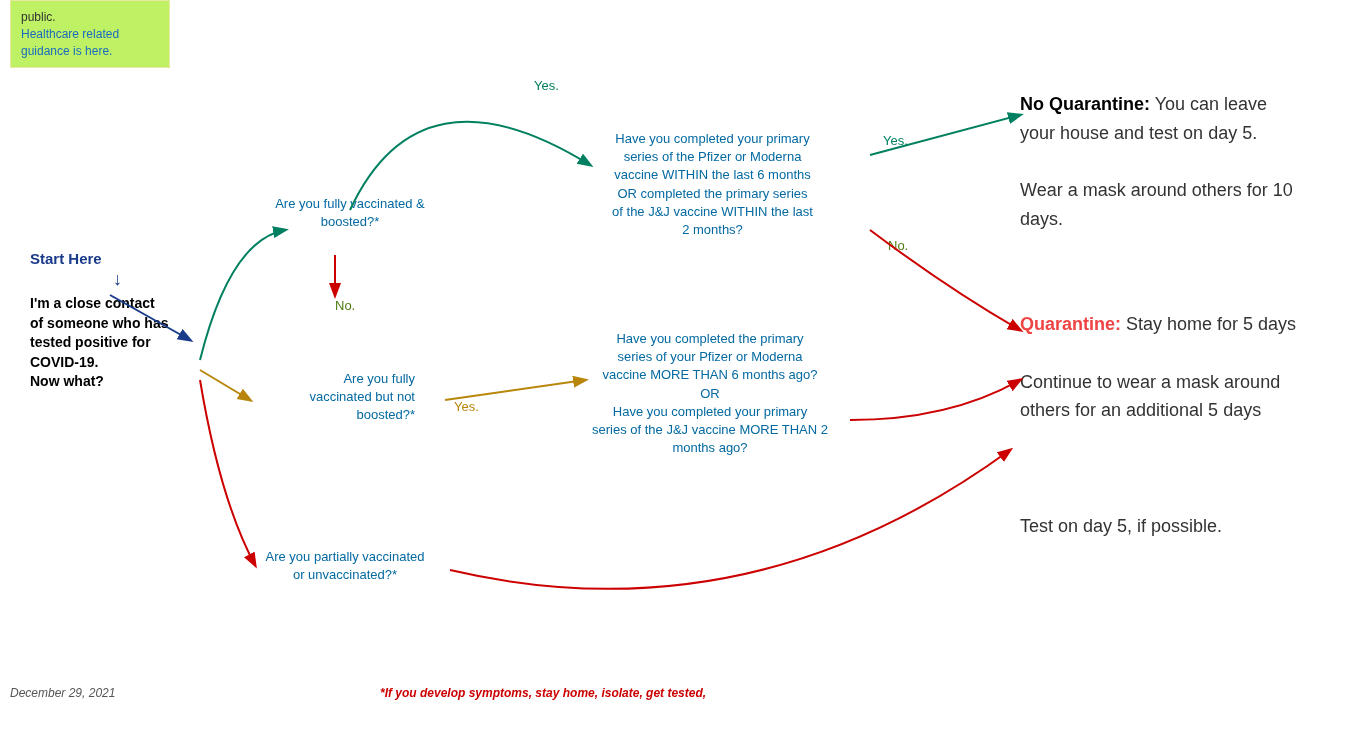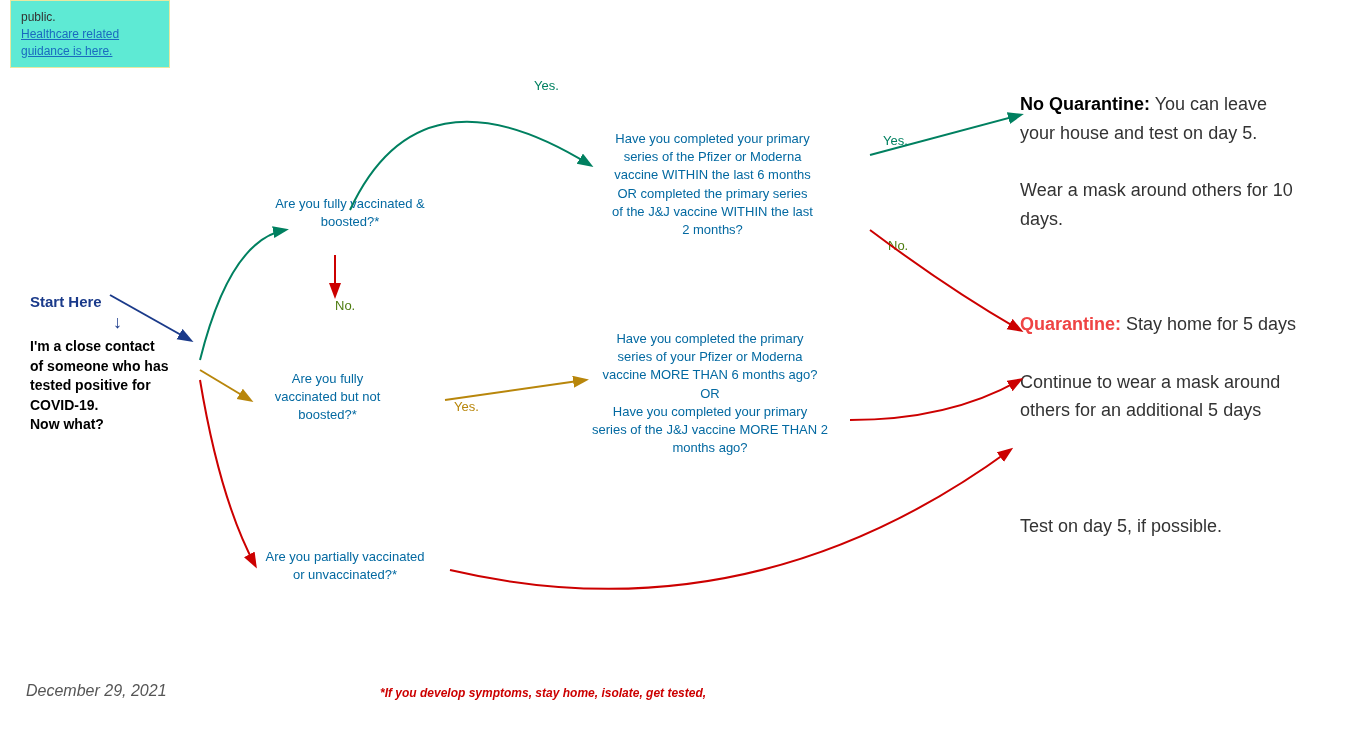--- a/index.html
+++ b/index.html
@@ -9,45 +9,43 @@
       width: 1350px;
       height: 730px;
       overflow: hidden;
       position: relative;
     }
     .sticky-note {
       position: absolute;
       top: 0;
       left: 10px;
       width: 160px;
-      background: #5eead4;
+      background: #bef264;
       border: 1px solid #e8e8a0;
       padding: 8px 10px;
       font-size: 12px;
       color: #333;
       line-height: 1.4;
     }
     .sticky-note a {
       color: #1a6abf;
-      text-decoration: underline;
       cursor: pointer;
     }
     .start-box {
       position: absolute;
       left: 30px;
       top: 250px;
       width: 175px;
       text-align: left;
     }
     .start-label {
       color: #1a3a8a;
       font-weight: bold;
       font-size: 15px;
       margin-bottom: 2px;
-      margin-top: 43px;
     }
     .start-arrow {
       color: #1a3a8a;
       font-size: 18px;
       display: block;
       text-align: center;
       margin-bottom: 4px;
     }
     .start-text {
       font-weight: bold;
@@ -74,24 +72,23 @@
     }
     .no-quarantine .title { color: #000; }
     .quarantine .title { color: #ef4444; }
     .label-yes { color: #008060; font-size: 13px; }
     .label-no { color: #4d7c0f; font-size: 13px; }
     .label-yellow { color: #b8860b; font-size: 13px; }
     .footer-date {
       position: absolute;
       bottom: 30px;
       left: 10px;
-      font-size: 16px;
+      font-size: 12px;
       color: #555;
       font-style: italic;
-      margin-left: 16px;
     }
     .footer-warning {
       position: absolute;
       bottom: 30px;
       left: 380px;
       font-size: 12px;
       color: #c00;
       font-style: italic;
       font-weight: bold;
     }
@@ -122,21 +119,21 @@
     <span>tested positive for</span><br>
     <span>COVID-19.</span><br>
     <span>Now what?</span>
   </div>
 </div>
 
 <div class="question-box" style="left:255px; top:195px; width:190px;">
   <span>Are you fully vaccinated &amp;<br>boosted?*</span>
 </div>
 
-<div class="question-box" style="left:240px; top:370px; width:175px;">
+<div class="question-box" style="left:240px; top:370px; width:175px;text-align:right;">
   <span>Are you fully<br>vaccinated but not<br>boosted?*</span>
 </div>
 
 <div class="question-box" style="left:245px; top:548px; width:200px;">
   <span>Are you partially vaccinated<br>or unvaccinated?*</span>
 </div>
 
 <div class="question-box" style="left:580px; top:130px; width:265px;">
   <span>Have you completed your primary<br>series of the Pfizer or Moderna<br>vaccine WITHIN the last 6 months<br>OR completed the primary series<br>of the J&amp;J vaccine WITHIN the last<br>2 months?</span>
 </div>

